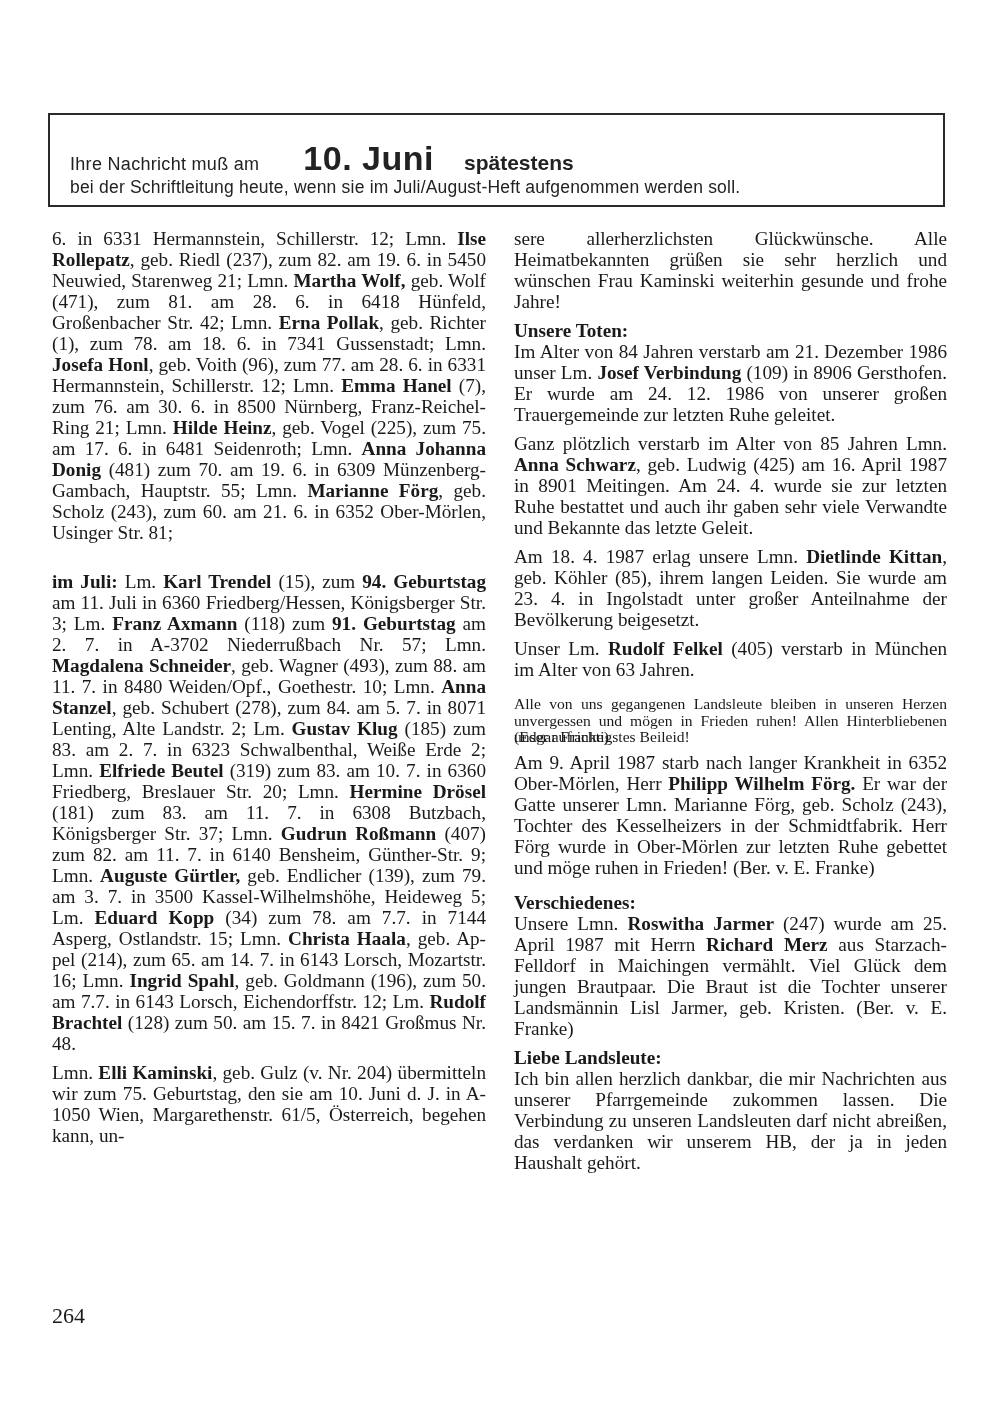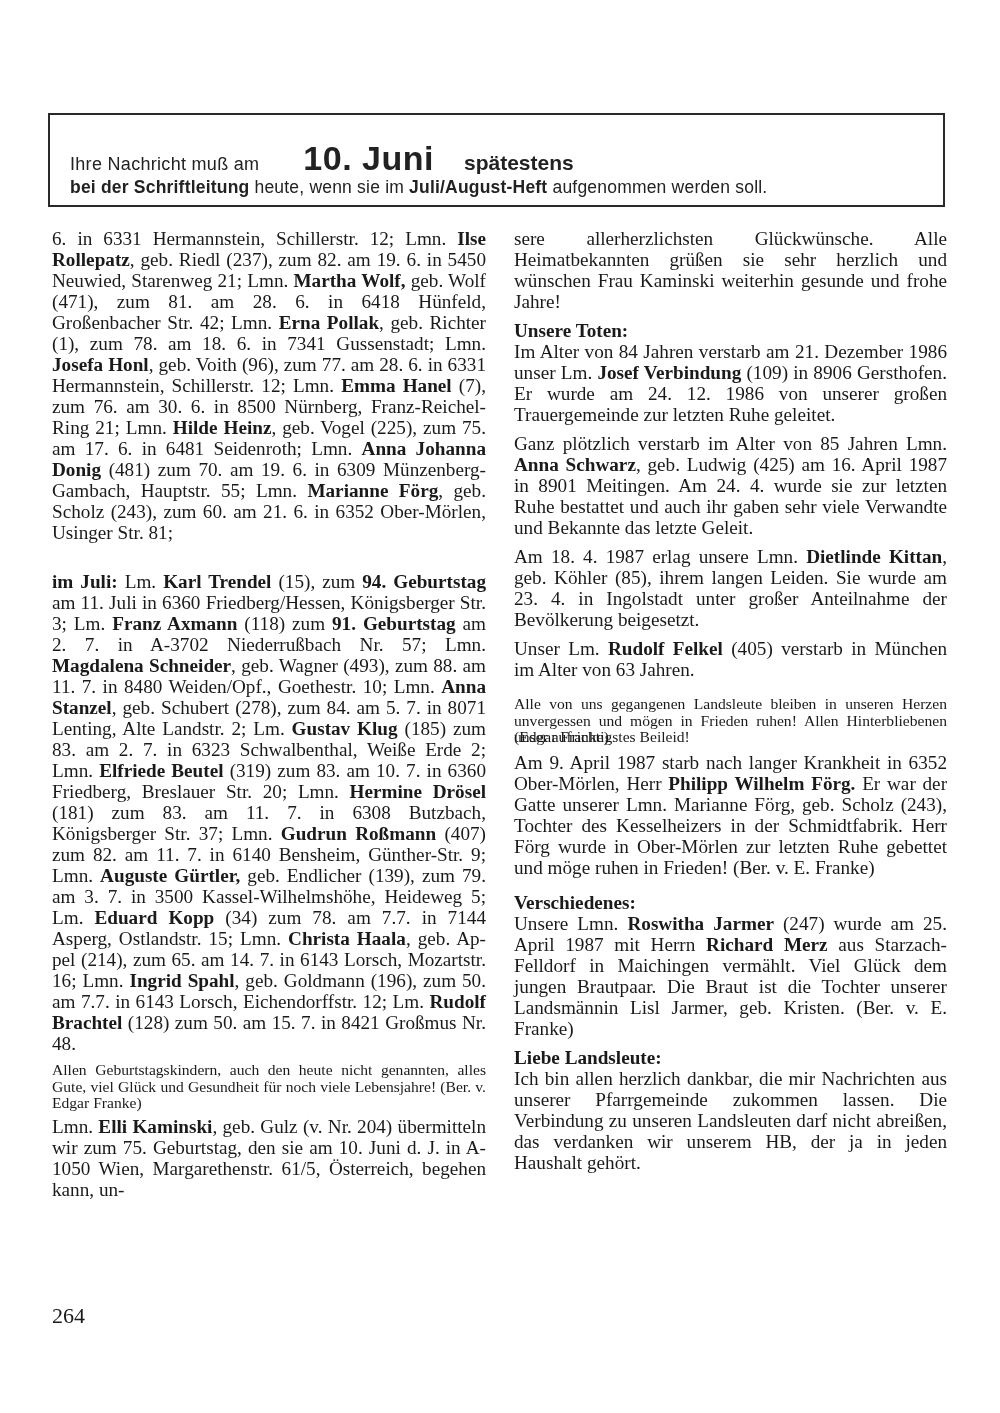--- a/index.html
+++ b/index.html
@@ -11,21 +11,21 @@
   .notice-box {
     position: absolute; left: 48px; top: 113px; width: 897px; height: 94px;
     border: 2px solid #2a2a2a; box-sizing: border-box;
     font-family: "Liberation Sans", "DejaVu Sans", sans-serif; color: #222;
   }
   .notice-line1 { position: absolute; left: 20px; top: 16px; white-space: nowrap; margin-top: 8px; }
   .notice-line1 .pre { font-size: 18px; letter-spacing: 0.3px; vertical-align: baseline; }
   .notice-line1 .date { font-size: 34px; font-weight: bold; margin-left: 44px; letter-spacing: 0.5px; }
   .notice-line1 .post { font-size: 21px; font-weight: bold; margin-left: 30px; }
   .notice-line2 { position: absolute; left: 20px; top: 62px; font-size: 17.5px; white-space: nowrap; letter-spacing: 0.2px; }
-  .notice-line2 b { font-weight: bold; }
+  .notice-line2 b { font-weight: normal; }
 
   .col { position: absolute; top: 228px; width: 434px; font-size: 19.2px; line-height: 21px; text-align: justify; hyphens: manual; }
   .col-left { left: 52px; }
   .col-right { left: 514px; width: 433px; }
   .col p { margin: 0 0 8px 0; }
   .col p.tight { margin-bottom: 4px; }
   .col b { font-weight: bold; }
   .col .small { font-size: 15.6px; line-height: 16.5px; }
   .col h3 { margin: 0; font-size: 19.2px; line-height: 21px; font-weight: bold; text-align: left; }
   .gap { height: 20px; }
@@ -41,21 +41,20 @@
   </div>
   <div class="notice-line2">
     <b>bei der Schriftleitung</b><span> heute, wenn sie im </span><b>Juli/August-Heft</b><span> aufgenommen werden soll.</span>
   </div>
 </div>
 
 <div class="col col-left">
   <p>6. in 6331 Hermannstein, Schillerstr. 12; Lmn. <b>Ilse Rollepatz</b>, geb. Riedl (237), zum 82. am 19. 6. in 5450 Neuwied, Starenweg 21; Lmn. <b>Martha Wolf,</b> geb. Wolf (471), zum 81. am 28. 6. in 6418 Hünfeld, Großenbacher Str. 42; Lmn. <b>Erna Pollak</b>, geb. Richter (1), zum 78. am 18. 6. in 7341 Gussenstadt; Lmn. <b>Josefa Honl</b>, geb. Voith (96), zum 77. am 28. 6. in 6331 Hermannstein, Schillerstr. 12; Lmn. <b>Emma Hanel</b> (7), zum 76. am 30. 6. in 8500 Nürnberg, Franz-Reichel-Ring 21; Lmn. <b>Hilde Heinz</b>, geb. Vogel (225), zum 75. am 17. 6. in 6481 Sei­denroth; Lmn. <b>Anna Johanna Donig</b> (481) zum 70. am 19. 6. in 6309 Münzenberg-Gambach, Hauptstr. 55; Lmn. <b>Marianne Förg</b>, geb. Scholz (243), zum 60. am 21. 6. in 6352 Ober-Mörlen, Usinger Str. 81;</p>
   <div class="gap"></div>
   <p><b>im Juli:</b> Lm. <b>Karl Trendel</b> (15), zum <b>94. Geburtstag</b> am 11. Juli in 6360 Friedberg/Hessen, Königsberger Str. 3; Lm. <b>Franz Axmann</b> (118) zum <b>91. Geburtstag</b> am 2. 7. in A-3702 Niederrußbach Nr. 57; Lmn. <b>Magdalena Schneider</b>, geb. Wagner (493), zum 88. am 11. 7. in 8480 Weiden/Opf., Goethestr. 10; Lmn. <b>Anna Stanzel</b>, geb. Schubert (278), zum 84. am 5. 7. in 8071 Lenting, Alte Landstr. 2; Lm. <b>Gustav Klug</b> (185) zum 83. am 2. 7. in 6323 Schwalbenthal, Weiße Erde 2; Lmn. <b>Elfriede Beutel</b> (319) zum 83. am 10. 7. in 6360 Fried­berg, Breslauer Str. 20; Lmn. <b>Hermine Drö­sel</b> (181) zum 83. am 11. 7. in 6308 Butzbach, Königsberger Str. 37; Lmn. <b>Gudrun Roß­mann</b> (407) zum 82. am 11. 7. in 6140 Bens­heim, Günther-Str. 9; Lmn. <b>Auguste Gürtler,</b> geb. Endlicher (139), zum 79. am 3. 7. in 3500 Kassel-Wilhelmshöhe, Heideweg 5; Lm. <b>Edu­ard Kopp</b> (34) zum 78. am 7.7. in 7144 Asperg, Ostlandstr. 15; Lmn. <b>Christa Haala</b>, geb. Ap­pel (214), zum 65. am 14. 7. in 6143 Lorsch, Mo­zartstr. 16; Lmn. <b>Ingrid Spahl</b>, geb. Gold­mann (196), zum 50. am 7.7. in 6143 Lorsch, Ei­chendorffstr. 12; Lm. <b>Rudolf Brachtel</b> (128) zum 50. am 15. 7. in 8421 Großmus Nr. 48.</p>
-  <p class="small tight">Allen Geburtstagskindern, auch den heute nicht ge­nannten, alles Gute, viel Glück und Gesundheit für noch viele Lebensjahre! (Ber. v. Edgar Franke)</p>
   <p>Lmn. <b>Elli Kaminski</b>, geb. Gulz (v. Nr. 204) übermitteln wir zum 75. Geburtstag, den sie am 10. Juni d. J. in A-1050 Wien, Margare­thenstr. 61/5, Österreich, begehen kann, un-</p>
 </div>
 
 <div class="col col-right">
   <p>sere allerherzlichsten Glückwünsche. Alle Heimatbekannten grüßen sie sehr herzlich und wünschen Frau Kaminski weiterhin ge­sunde und frohe Jahre!</p>
   <h3>Unsere Toten:</h3>
   <p>Im Alter von 84 Jahren verstarb am 21. De­zember 1986 unser Lm. <b>Josef Verbindung</b> (109) in 8906 Gersthofen. Er wurde am 24. 12. 1986 von unserer großen Trauergemeinde zur letz­ten Ruhe geleitet.</p>
   <p>Ganz plötzlich verstarb im Alter von 85 Jah­ren Lmn. <b>Anna Schwarz</b>, geb. Ludwig (425) am 16. April 1987 in 8901 Meitingen. Am 24. 4. wurde sie zur letzten Ruhe bestattet und auch ihr gaben sehr viele Verwandte und Be­kannte das letzte Geleit.</p>
   <p>Am 18. 4. 1987 erlag unsere Lmn. <b>Dietlinde Kittan</b>, geb. Köhler (85), ihrem langen Lei­den. Sie wurde am 23. 4. in Ingolstadt unter großer Anteilnahme der Bevölkerung beige­setzt.</p>
   <p class="tight" style="margin-bottom:16px">Unser Lm. <b>Rudolf Felkel</b> (405) verstarb in München im Alter von 63 Jahren.</p>

